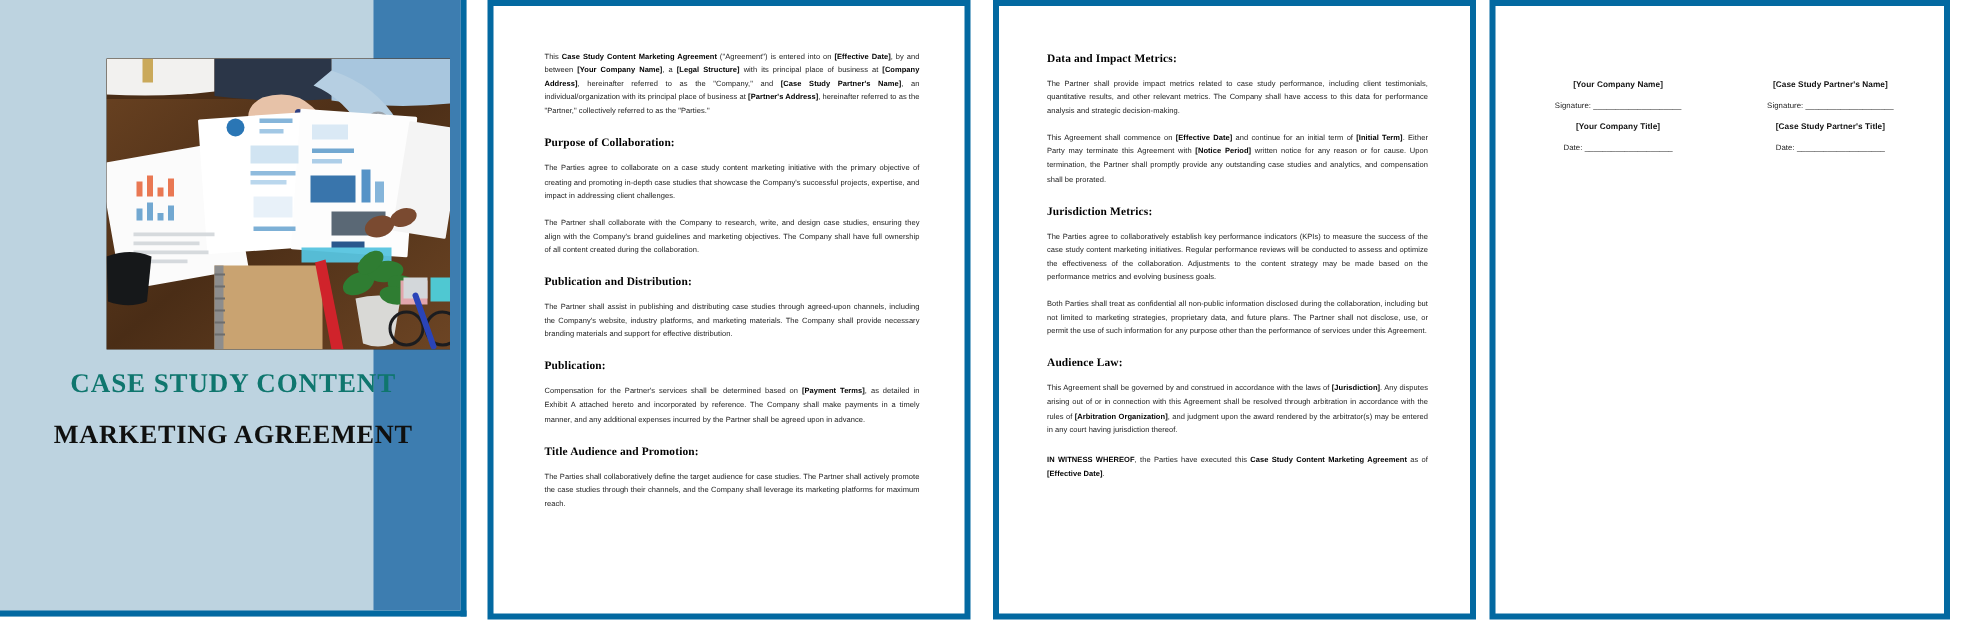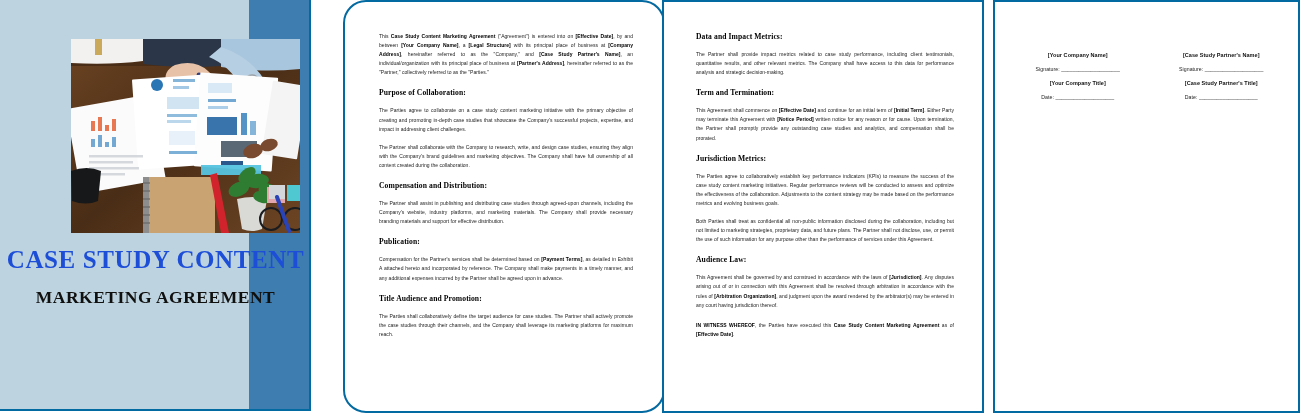--- a/index.html
+++ b/index.html
@@ -18,21 +18,21 @@
     width: 1310px;
     height: 418px;
     background: #ffffff;
   }
 
   
   .page {
     position: absolute;
     top: 0;
     background: #ffffff;
-    border: 2px solid #0369a1;
+    border: 4px solid #0369a1;
     box-sizing: border-box;
     overflow: hidden;
   }
 
   
   #page-cover {
     left: 0px;
     width: 311px;
     height: 411px;
     border-left: none;
@@ -61,40 +61,40 @@
     position: absolute;
     left: 0px;
     top: 244px;
     width: 311px;
     text-align: center;
     z-index: 4;
   }
   .cover-title {
     font-family: "Liberation Serif", serif;
     font-weight: bold;
-    font-size: 25px;
+    font-size: 18px;
     letter-spacing: 0.6px;
-    color: #1d4ed8;
+    color: #0f766e;
     line-height: 1.25;
     white-space: nowrap;
     margin: 0;
   }
   .cover-subtitle {
     font-family: "Liberation Serif", serif;
     font-weight: bold;
     font-size: 17.5px;
     letter-spacing: 0.5px;
     color: #10100f;
     line-height: 1.25;
     white-space: nowrap;
     margin: 12px 0 0 0;
   }
 
   
-  #page-2 { left: 343px; width: 322px; height: 413px; border-radius: 23px; }
+  #page-2 { left: 325px; width: 322px; height: 413px; }
   #page-3 { left: 662px; width: 322px; height: 413px; }
   #page-4 { left: 993px; width: 307px; height: 413px; }
 
   .doc-body {
     position: absolute;
     left: 34px;
     right: 30px;
     top: 30px;
   }
   #page-3 .doc-body { left: 32px; right: 28px; top: 30px; }
@@ -318,39 +318,38 @@
     <div class="doc-body">
       <p class="doc-p">
         This <b>Case Study Content Marketing Agreement</b> ("Agreement") is entered into on <b>[Effective Date]</b>, by and between <b>[Your Company Name]</b>, a <b>[Legal Structure]</b> with its principal place of business at <b>[Company Address]</b>, hereinafter referred to as the "Company," and <b>[Case Study Partner's Name]</b>, an individual/organization with its principal place of business at <b>[Partner's Address]</b>, hereinafter referred to as the "Partner," collectively referred to as the "Parties."
       </p>
 
       <h2 class="doc-h">Purpose of Collaboration:</h2>
       <p class="doc-p">The Parties agree to collaborate on a case study content marketing initiative with the primary objective of creating and promoting in-depth case studies that showcase the Company's successful projects, expertise, and impact in addressing client challenges.</p>
 
       <p class="doc-p">The Partner shall collaborate with the Company to research, write, and design case studies, ensuring they align with the Company's brand guidelines and marketing objectives. The Company shall have full ownership of all content created during the collaboration.</p>
 
-      <h2 class="doc-h">Compensation and Distribution:</h2>
+      <h2 class="doc-h">Publication and Distribution:</h2>
       <p class="doc-p">The Partner shall assist in publishing and distributing case studies through agreed-upon channels, including the Company's website, industry platforms, and marketing materials. The Company shall provide necessary branding materials and support for effective distribution.</p>
 
       <h2 class="doc-h">Publication:</h2>
       <p class="doc-p">
         Compensation for the Partner's services shall be determined based on <b>[Payment Terms]</b>, as detailed in Exhibit A attached hereto and incorporated by reference. The Company shall make payments in a timely manner, and any additional expenses incurred by the Partner shall be agreed upon in advance.
       </p>
 
       <h2 class="doc-h">Title Audience and Promotion:</h2>
       <p class="doc-p">The Parties shall collaboratively define the target audience for case studies. The Partner shall actively promote the case studies through their channels, and the Company shall leverage its marketing platforms for maximum reach.</p>
     </div>
   </div>
 
   <div class="page" id="page-3">
     <div class="doc-body">
       <h2 class="doc-h">Data and Impact Metrics:</h2>
       <p class="doc-p">The Partner shall provide impact metrics related to case study performance, including client testimonials, quantitative results, and other relevant metrics. The Company shall have access to this data for performance analysis and strategic decision-making.</p>
 
-      <h2 class="doc-h">Term and Termination:</h2>
       <p class="doc-p">
         This Agreement shall commence on <b>[Effective Date]</b> and continue for an initial term of <b>[Initial Term]</b>. Either Party may terminate this Agreement with <b>[Notice Period]</b> written notice for any reason or for cause. Upon termination, the Partner shall promptly provide any outstanding case studies and analytics, and compensation shall be prorated.
       </p>
 
       <h2 class="doc-h">Jurisdiction Metrics:</h2>
       <p class="doc-p">The Parties agree to collaboratively establish key performance indicators (KPIs) to measure the success of the case study content marketing initiatives. Regular performance reviews will be conducted to assess and optimize the effectiveness of the collaboration. Adjustments to the content strategy may be made based on the performance metrics and evolving business goals.</p>
 
       <p class="doc-p">Both Parties shall treat as confidential all non-public information disclosed during the collaboration, including but not limited to marketing strategies, proprietary data, and future plans. The Partner shall not disclose, use, or permit the use of such information for any purpose other than the performance of services under this Agreement.</p>
 
       <h2 class="doc-h">Audience Law:</h2>

